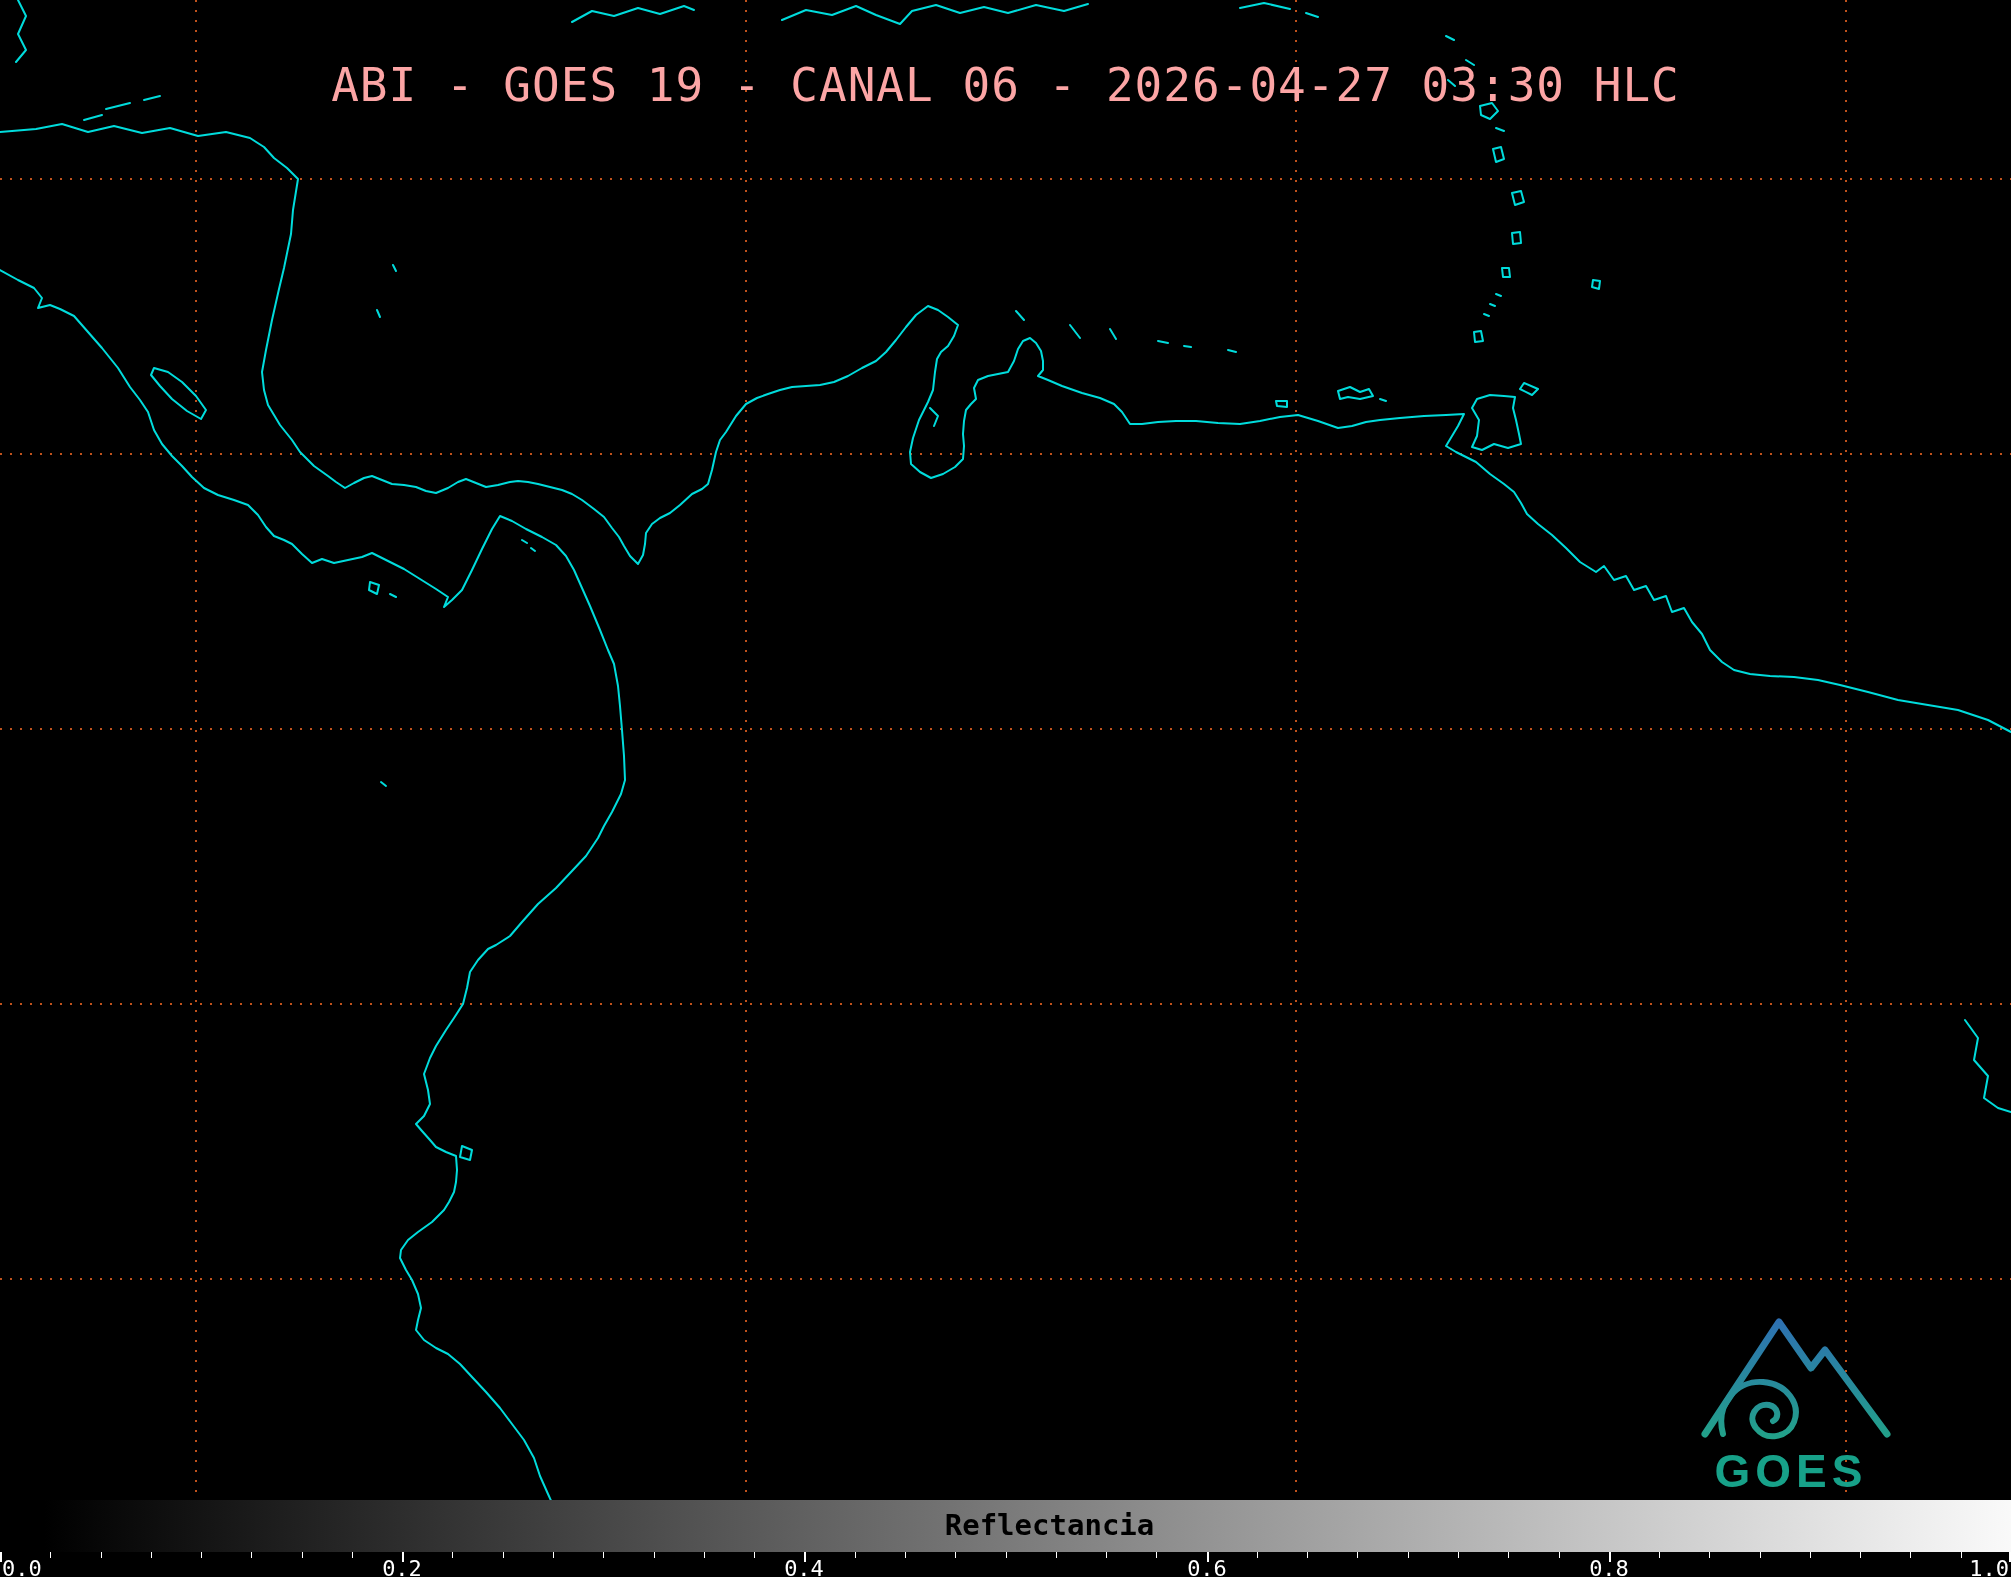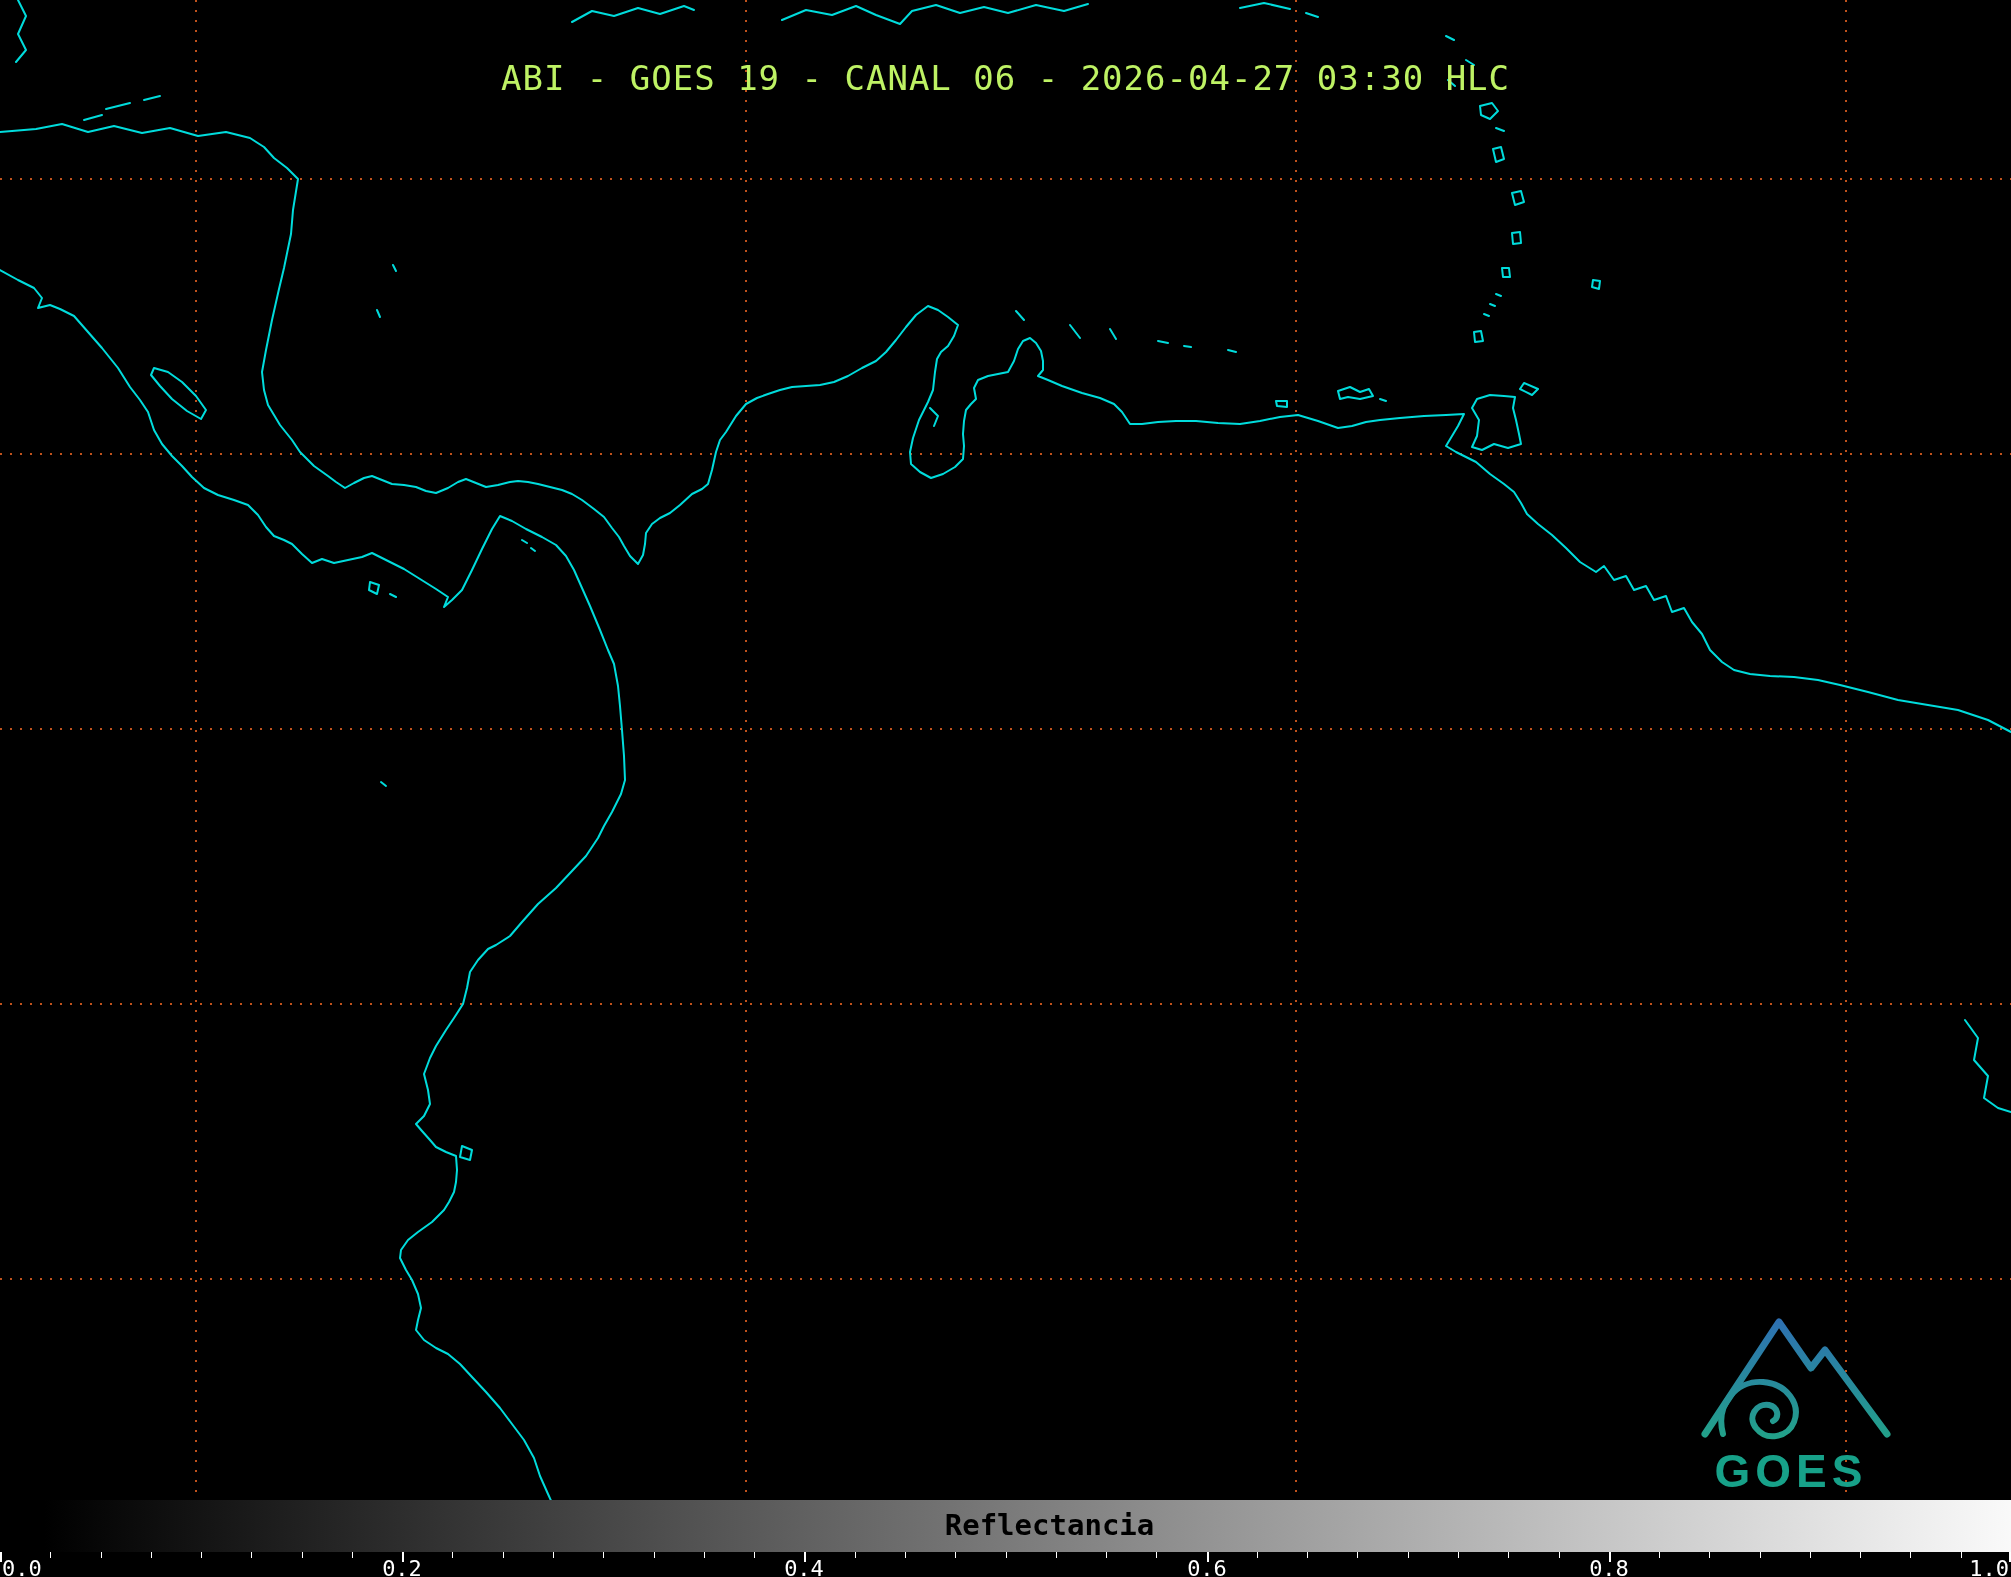--- a/index.html
+++ b/index.html
@@ -27,22 +27,22 @@
   }
   .map-svg {
     position: absolute;
     left: 0; top: 0;
   }
   .map-title {
     position: absolute;
     top: 58px;
     left: 50%;
     transform: translateX(-50%);
-    color: #bef264;
-    font-size: 34px;
+    color: #fca5a5;
+    font-size: 46px;
     white-space: nowrap;
     letter-spacing: 1px;
   }
   .logo {
     position: absolute;
     right: 112px;
     bottom: 6px;
     width: 216px;
     text-align: center;
   }

